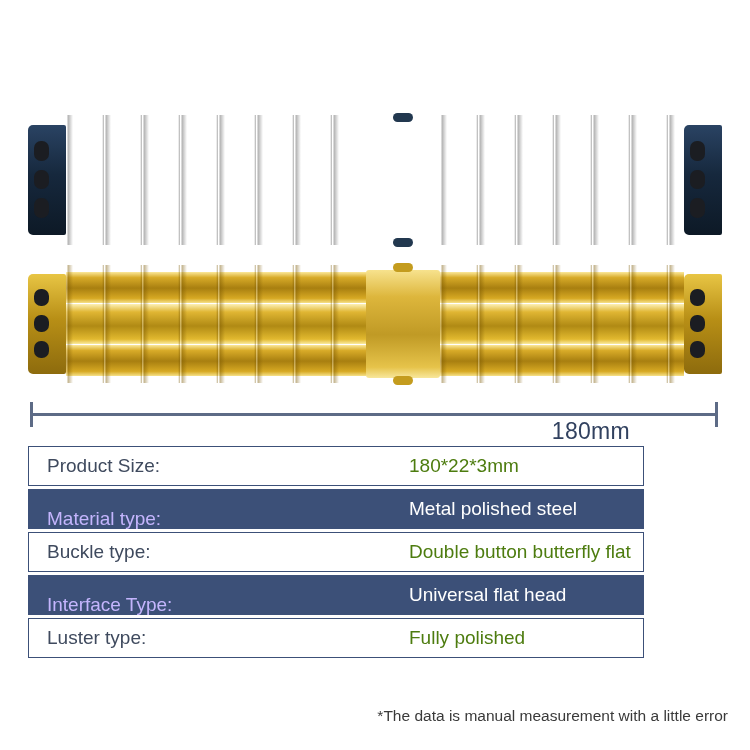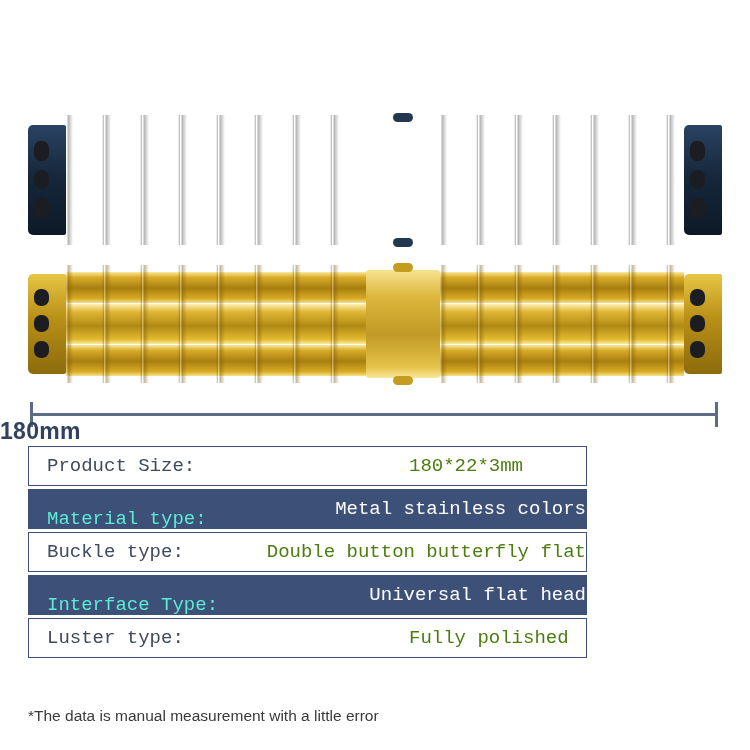--- a/index.html
+++ b/index.html
@@ -85,49 +85,49 @@
   
   .dimension{position:absolute;left:0;top:398px;width:750px;height:48px;}
   .dim-line{
     position:absolute;left:30px;top:15px;width:688px;height:3px;
     background:#5d6b86;
   }
   .dim-cap{position:absolute;top:4px;width:3px;height:25px;background:#5d6b86;}
   .dim-cap.left{left:30px;}
   .dim-cap.right{left:715px;}
   .dim-label{
-    position:absolute;left:0;top:20px;width:630px;text-align:left;
-    color:#31415f;font-size:23px;font-weight:700;letter-spacing:0.3px;
-  }
-
-  
-  .table{position:absolute;left:28px;top:446px;width:559px;font-family:Liberation Mono, monospace;}
+    position:absolute;left:0;top:20px;width:630px;text-align:right;
+    color:#31415f;font-size:23px;font-weight:400;letter-spacing:0.3px;
+  }
+
+  
+  .table{position:absolute;left:28px;top:446px;width:616px;}
   .row{
     position:relative;height:40px;margin-bottom:3px;
     box-sizing:border-box;
     display:flex;align-items:center;
   }
   .row.light{background:#ffffff;border:1.6px solid #3c5078;}
   .row.dark{background:#3c5078;border:1.6px solid #3c5078;}
   .cell-label{
     padding-left:18px;width:380px;box-sizing:border-box;
     font-size:19px;white-space:nowrap;
   }
   .cell-value{
     font-size:19px;white-space:nowrap;
   }
   .row.light .cell-label{color:#3f4a5e;}
   .row.light .cell-value{color:#4d7c0f;}
-  .row.dark .cell-label{color:#5eead4;margin-top:20px;}
+  .row.dark .cell-label{color:#c4b5fd;margin-top:20px;}
   .row.dark .cell-value{color:#ffffff;}
 
   
   .footnote{
     position:absolute;left:28px;top:706px;width:700px;
-    color:#3a3a3a;font-size:15.5px;line-height:19px;
+    color:#3a3a3a;font-size:15.5px;line-height:19px;text-align:right;
   }
   .footnote .ln2{padding-left:6px;}
 </style>
 </head>
 <body>
 
 <div class="page">
 
 
   <div class="gallery">
@@ -210,21 +210,21 @@
 
   <div class="table">
 
     <div class="row light">
       <div class="cell-label">Product Size:</div>
       <div class="cell-value">180*22*3mm</div>
     </div>
 
     <div class="row dark">
       <div class="cell-label">Material type:</div>
-      <div class="cell-value">Metal stainless colors</div>
+      <div class="cell-value">Metal polished steel</div>
     </div>
 
     <div class="row light">
       <div class="cell-label">Buckle type:</div>
       <div class="cell-value">Double button butterfly flat</div>
     </div>
 
     <div class="row dark">
       <div class="cell-label">Interface Type:</div>
       <div class="cell-value">Universal flat head</div>

